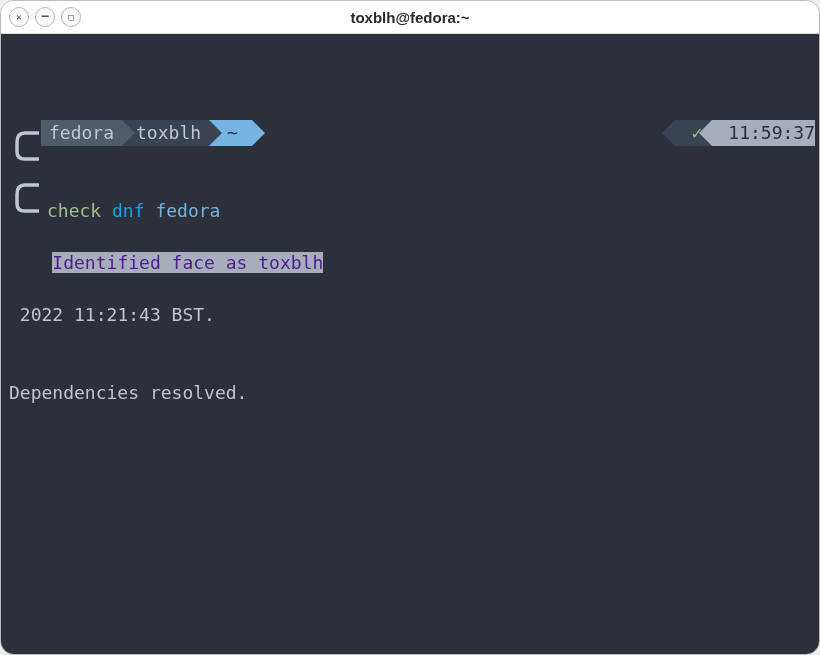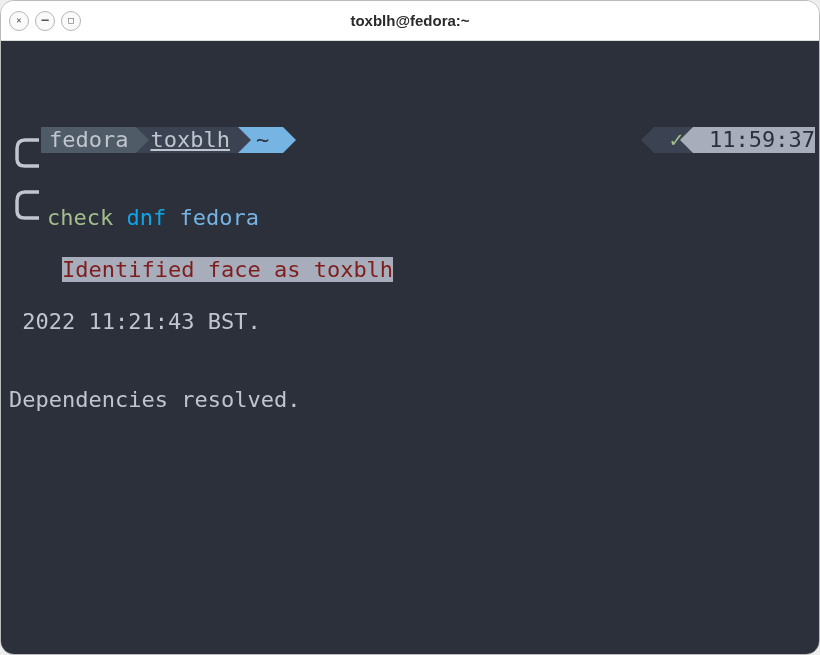--- a/index.html
+++ b/index.html
@@ -14,21 +14,21 @@
       width: 820px;
       height: 655px;
       background: #f7f7f7;
       border-radius: 14px;
       border: 1px solid #bbb;
       overflow: hidden;
       display: flex;
       flex-direction: column;
     }
     .titlebar {
-      height: 40px;
+      height: 33px;
       background: #ffffff;
       border-bottom: 1px solid #ddd;
       display: flex;
       align-items: center;
       padding: 0 8px;
       position: relative;
     }
     .titlebar-buttons {
       display: flex;
       gap: 6px;
@@ -58,21 +58,21 @@
       font-family: -apple-system, "Segoe UI", sans-serif;
       font-weight: 700;
       font-size: 15px;
       color: #2a2a2a;
     }
     .terminal {
       flex: 1;
       background: #2b303b;
       color: #c0c5ce;
       padding: 8px 4px 4px 6px;
-      font-size: 22px;
+      font-size: 18px;
       line-height: 26px;
       overflow: hidden;
       white-space: pre-wrap;
       font-family: "DejaVu Sans Mono", "Menlo", "Consolas", monospace;
     }
     .prompt-line {
       display: flex;
       align-items: center;
       height: 26px;
       margin-bottom: 0;
@@ -107,21 +107,21 @@
       right: -13px;
       top: 0;
       width: 0; height: 0;
       border-top: 13px solid transparent;
       border-bottom: 13px solid transparent;
       border-left: 13px solid currentColor;
       z-index: 1;
     }
     .seg-host { background: #4f5b66; color: #c0c5ce; padding-left: 8px;}
     .seg-host::after { color: #4f5b66; }
-    .seg-user { background: #3b4251; color: #c0c5ce; text-decoration: underline; }
+    .seg-user { background: #3b4251; color: #c0c5ce; }
     .seg-user::after { color: #3b4251; }
     .seg-dir { background: #75b4e3; color: #2b303b; padding-left: 18px; padding-right: 14px;}
     .seg-dir::after { color: #75b4e3; }
     .spacer { flex: 1; }
     .rseg {
       display: inline-flex;
       align-items: center;
       height: 26px;
       padding: 0 10px 0 16px;
       position: relative;
@@ -156,21 +156,21 @@
     .out-line {
       color: #c0c5ce;
       min-height: 26px;
       padding-left: 2px;
     }
     .out-line.sel {
       display: inline-block;
     }
     .out-line.sel span {
       background: #a7adba;
-      color: #7f1d1d;
+      color: #4c1d95;
     }
   </style>
 </head>
 <body>
 
 <div class="window">
   <div class="titlebar">
     <div class="titlebar-buttons">
       <div class="tb-btn close"></div>
       <div class="tb-btn min"></div>

